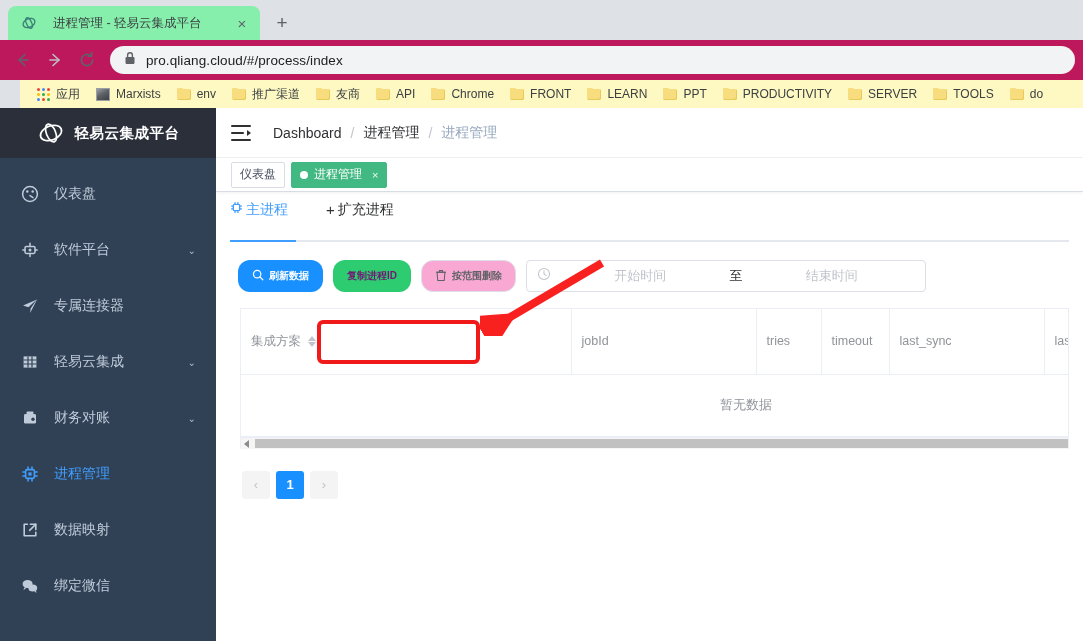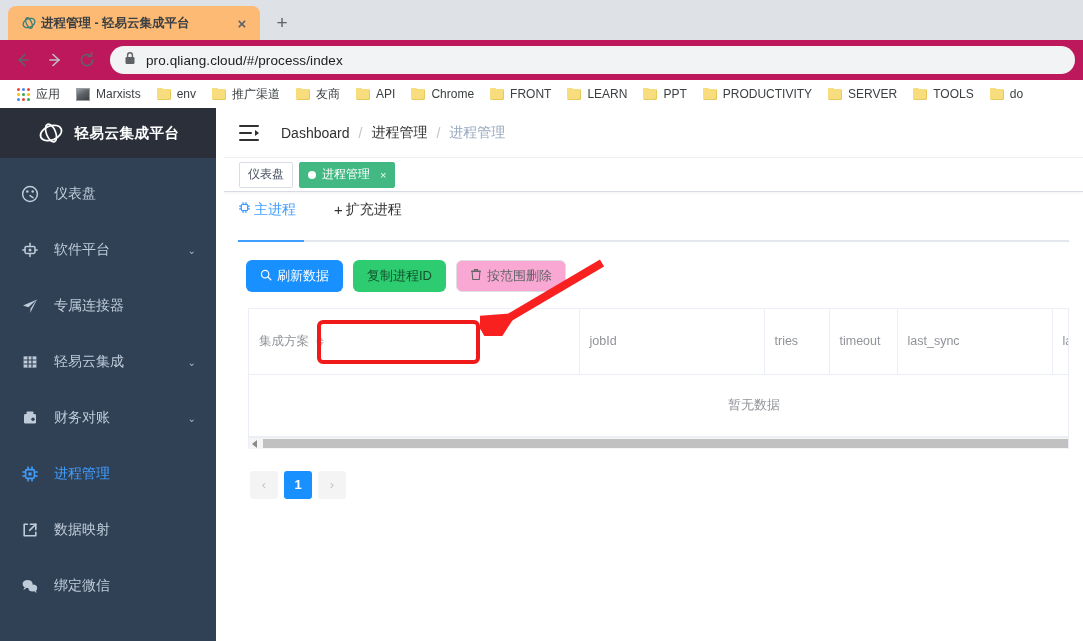--- a/index.html
+++ b/index.html
@@ -8,23 +8,23 @@
     overflow: hidden;
     font-family: "Liberation Sans", "DejaVu Sans", sans-serif;
     background: #ffffff;
   }
 
   
   .browser { width: 1083px; height: 108px; background: #dee1e6; position: relative; }
 
   .tabstrip { height: 40px; position: relative; padding-left: 8px; display: flex; align-items: flex-end; }
   .tab {
-    height: 34px; width: 252px; background: #fdba74;
+    height: 34px; width: 252px; background: #86efac;
     border-radius: 8px 8px 0 0; display: flex; align-items: center;
-    padding: 0 8px 0 12px; gap: 4px; position: relative; font-weight: bold;
+    padding: 0 8px 0 12px; gap: 16px; position: relative;
   }
   .tab-favicon { width: 17px; height: 17px; flex: 0 0 17px; display:flex; align-items:center; justify-content:center; }
   .tab-title {
     flex: 1; font-size: 12.5px; color: #3c4043;
     white-space: nowrap; overflow: hidden; text-overflow: ellipsis;
   }
   .tab-close { width: 20px; height: 20px; display:flex; align-items:center; justify-content:center;
     color:#5f6368; font-size: 15px; line-height: 1; }
   .newtab { width: 28px; height: 28px; margin: 0 0 3px 8px; display:flex; align-items:center;
     justify-content:center; color:#5f6368; font-size: 19px; border-radius: 50%; }
@@ -32,22 +32,22 @@
   .toolbar { height: 40px; background: #be185d; display: flex; align-items: center; padding: 0 8px; gap: 2px; }
   .nav-btn { width: 30px; height: 30px; display:flex; align-items:center; justify-content:center;
     border-radius: 50%; color: #5f6368; }
   .nav-btn.disabled { color: #bdc1c6; }
   .omnibox {
     flex: 1; height: 28px; background: #f1f3f4; border-radius: 14px;
     display: flex; align-items: center; padding: 0 14px; gap: 10px; margin-left: 6px;
   }
   .omnibox-url { font-size: 13.5px; color: #202124; letter-spacing: .1px; }
 
-  .bookmarks { height: 28px; background: #ffffff; display: flex; align-items: center;
-    padding: 0 8px; gap: 0px; overflow: hidden; }
+  .bookmarks { height: 28px; background: #fef9c3; display: flex; align-items: center;
+    padding: 0 8px; gap: 0px; overflow: hidden; margin-left: 20px; }
   .bm { display: flex; align-items: center; gap: 6px; padding: 2px 8px; white-space: nowrap; }
   .bm-label { font-size: 12px; color: #3c4043; }
   .folder-ico { width: 14px; height: 12px; position: relative; flex:0 0 14px; }
   .folder-ico::before {
     content:''; position:absolute; left:0; top:1px; width:14px; height:11px;
     background:#f8dd7f; border-radius: 1px 2px 2px 2px;
     box-shadow: inset -1px -1px 0 #e8c95a;
   }
   .folder-ico::after {
     content:''; position:absolute; left:0; top:0px; width:6px; height:3px;
@@ -73,21 +73,21 @@
   .brand-text { font-size: 14.5px; color:#ffffff; font-weight: bold; letter-spacing: .5px; }
   .menu { padding-top: 8px; }
   .menu-item { height: 56px; display:flex; align-items:center; padding: 0 20px; gap: 14px; position:relative; }
   .menu-ico { width: 20px; height: 20px; flex:0 0 20px; display:flex; align-items:center; justify-content:center;
     color:#bfcbd9; }
   .menu-label { font-size: 14px; color:#bfcbd9; flex:1; white-space:nowrap; }
   .menu-item.active .menu-label, .menu-item.active .menu-ico { color:#409eff; }
   .caret { color:#bfcbd9; font-size: 10px; opacity:.85; }
 
   
-  .main { flex:1; height: 533px; display:flex; flex-direction:column; background:#ffffff; overflow:hidden;margin-left:8px; }
+  .main { flex:1; height: 533px; display:flex; flex-direction:column; background:#ffffff; overflow:hidden; }
 
   .navbar { height: 50px; background:#ffffff; display:flex; align-items:center;
     padding: 0 15px; gap: 22px; border-bottom:1px solid #f0f0f0; }
   .hamburger { width: 20px; height: 16px; display:flex; flex-direction:column;
     justify-content:space-between; position:relative; }
   .hamburger i { display:block; height:2px; background:#303133; border-radius:1px; }
   .hamburger i:nth-child(1){ width:20px; }
   .hamburger i:nth-child(2){ width:13px; }
   .hamburger i:nth-child(3){ width:20px; }
   .hamburger::after { content:''; position:absolute; right:0; top:5px;
@@ -113,24 +113,24 @@
     position:relative; }
   .eltab { height:40px; display:flex; align-items:flex-start; gap:3px; padding: 0 20px 0 0;
     font-size:14px; color:#409eff; position:relative; }
   .eltab.add { color:#303133; padding: 0 18px; }
   .eltab-underline { position:absolute; bottom:-2px; left:0; height:2px; background:#409eff; width:66px; }
   .gear-ico { color:#409eff; display:inline-flex; }
   .plus { font-size: 15px; color:#303133; font-weight: 300; }
 
   
   .filters { display:flex; align-items:center; gap:10px; padding: 18px 0 0 8px; }
-  .btn { height:32px; border-radius:6px; font-size:13px; display:inline-flex;
-    align-items:center; justify-content:center; gap:5px; padding: 0 13px; border:1px solid transparent; }
+  .btn { height:32px; border-radius:12px; font-size:10px; display:inline-flex;
+    align-items:center; justify-content:center; gap:5px; padding: 0 13px; border:1px solid transparent;font-weight:bold; }
   .btn-primary { background:#1890ff; color:#fff; }
-  .btn-success { background:#2ecc71; color:#14532d;text-align:right; }
+  .btn-success { background:#2ecc71; color:#701a75;text-align:right; }
   .btn-default { background:#f9a8d4; color:#606266; border-color:#dcdfe6; }
   .daterange { height:32px; width:400px; border:1px solid #dcdfe6; border-radius:4px;
     display:flex; align-items:center; padding:0 10px; gap:6px; }
   .dr-input { flex:1; text-align:center; font-size:13px; color:#c0c4cc; }
   .dr-sep { font-size:13px; color:#303133; }
 
   
   .table-wrap { margin: 16px 0 0 10px; border:1px solid #ebeef5; border-bottom:none;
     position:relative; overflow:hidden; }
   table { width: 1010px; border-collapse:collapse; table-layout:fixed; }
@@ -456,20 +456,31 @@
         <button class="btn btn-default">
           <span>
             <svg width="12" height="13" viewBox="0 0 14 15">
               <path d="M2.4 3.6 H11.6 L10.8 13.4 H3.2 Z" fill="none" stroke="#606266" stroke-width="1.2"></path>
               <path d="M1.2 3.6 H12.8 M5.2 3.6 V1.8 H8.8 V3.6" fill="none" stroke="#606266" stroke-width="1.2"></path>
             </svg>
           </span>
           <span>按范围删除</span>
         </button>
 
+        <div class="daterange">
+          <span>
+            <svg width="14" height="14" viewBox="0 0 16 16">
+              <circle cx="8" cy="8" r="6.3" fill="none" stroke="#c0c4cc" stroke-width="1.2"></circle>
+              <path d="M8 4.4 V8 L10.4 9.6" fill="none" stroke="#c0c4cc" stroke-width="1.2" stroke-linecap="round" stroke-linejoin="round"></path>
+            </svg>
+          </span>
+          <span class="dr-input">开始时间</span>
+          <span class="dr-sep">至</span>
+          <span class="dr-input">结束时间</span>
+        </div>
       </div>
 
       <div class="table-wrap">
         <table>
           <colgroup>
             <col style="width:330px">
               <col style="width:185px">
               <col style="width:65px">
             <col style="width:68px">
               <col style="width:155px">

